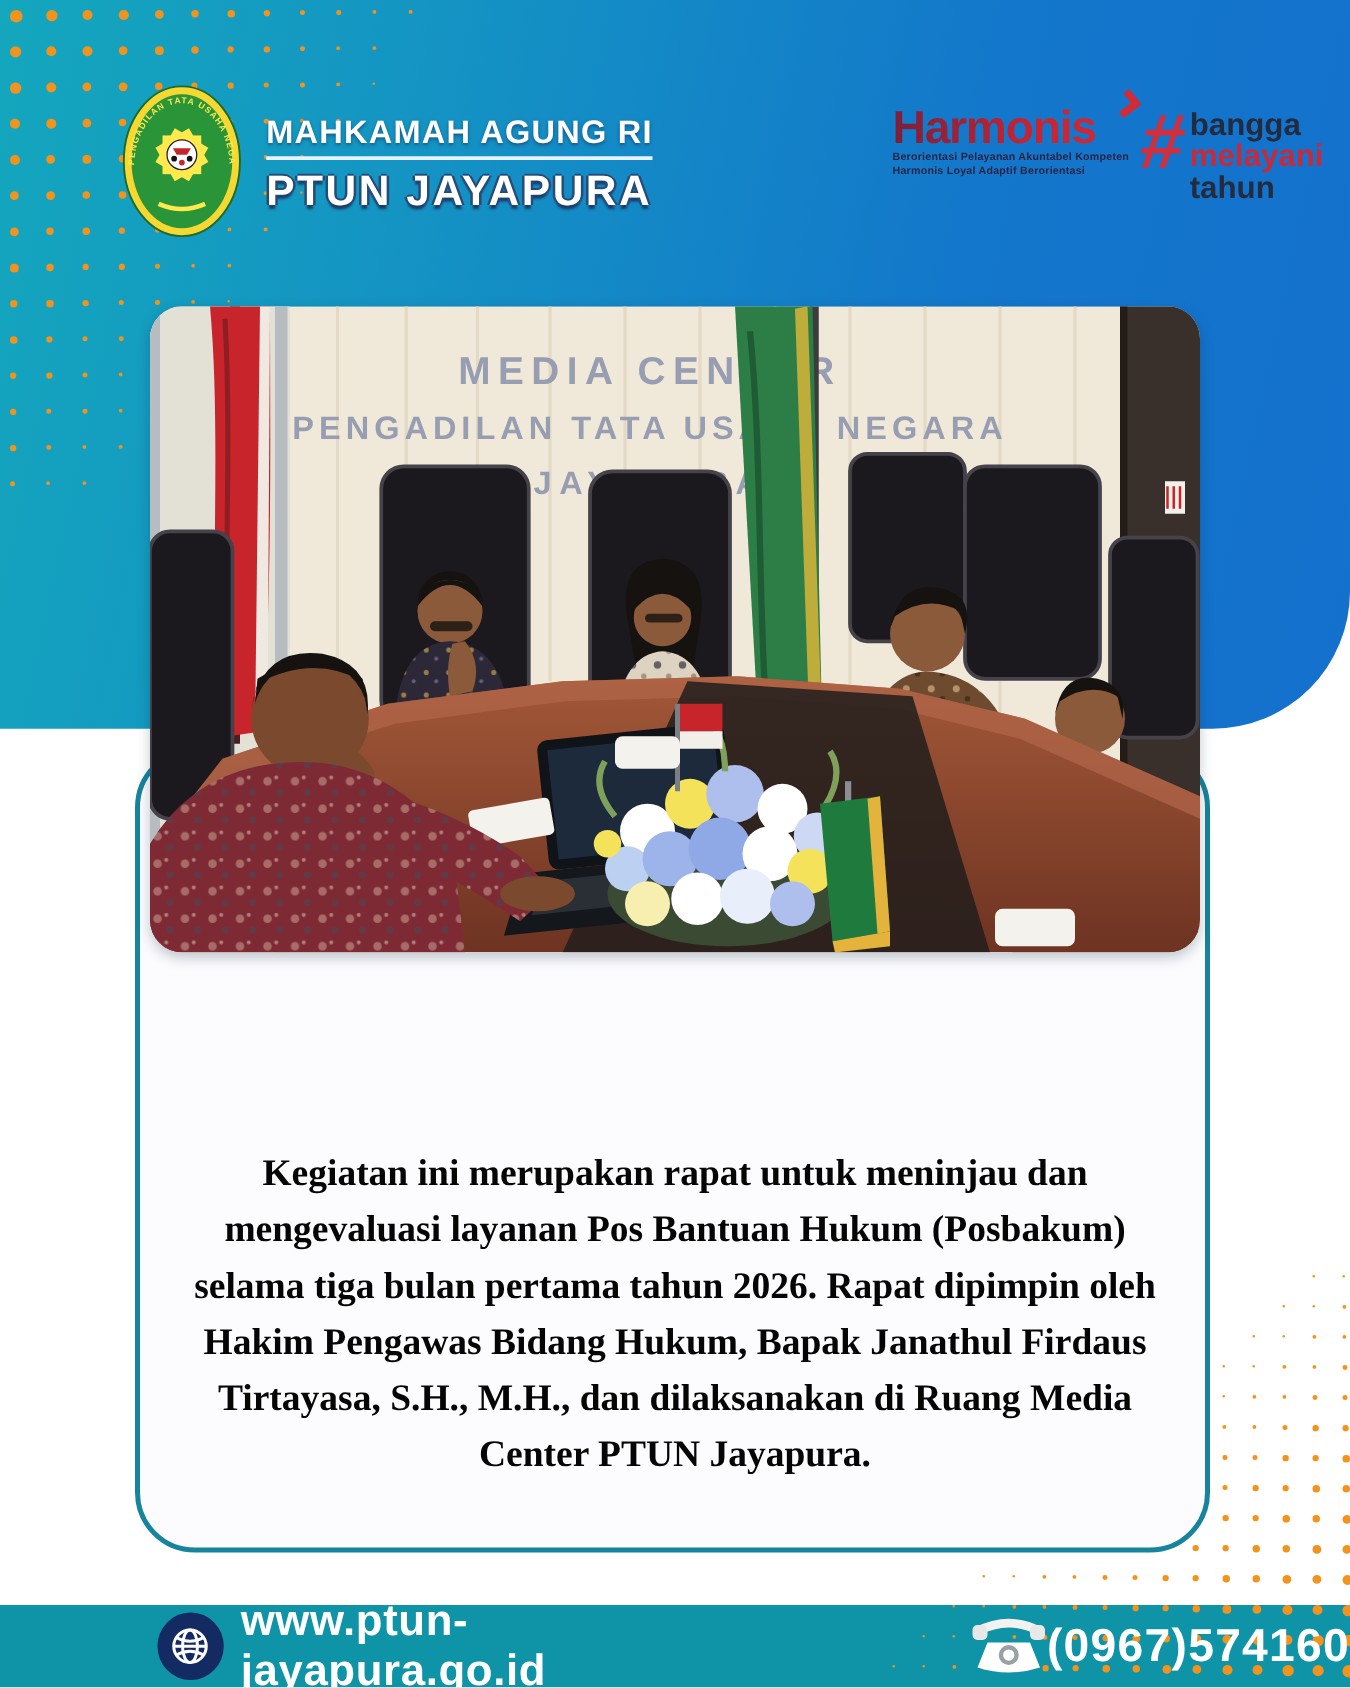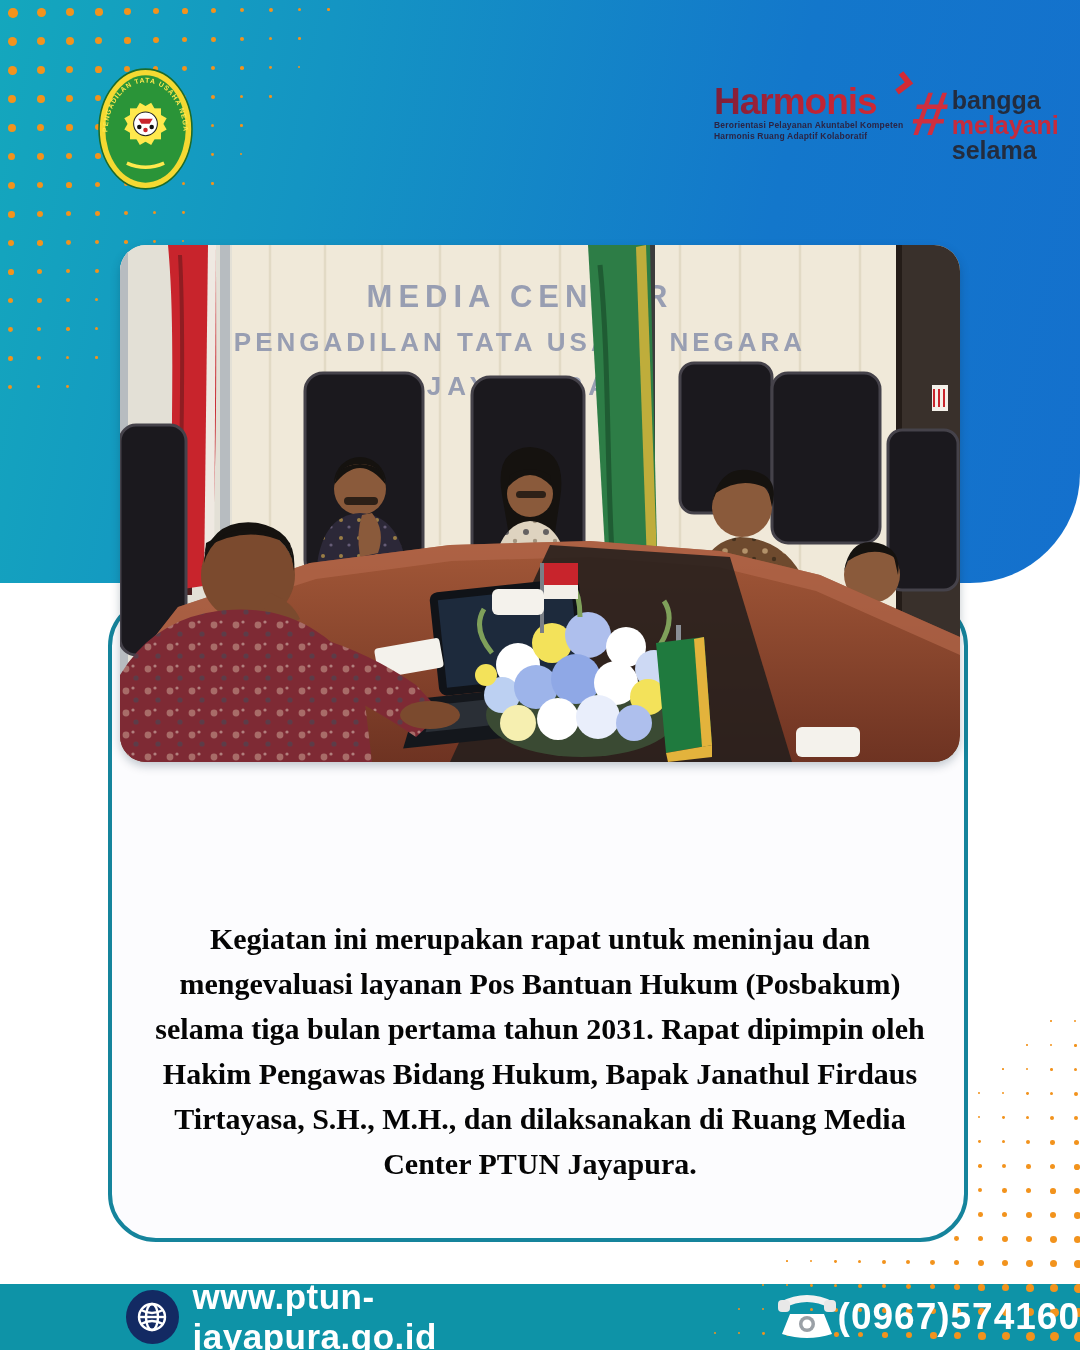--- a/index.html
+++ b/index.html
@@ -319,36 +319,40 @@
       </g>
       <g>
         <circle cx="46" cy="54" r="11.5" fill="#ffffff" stroke="#222222" stroke-width="1"></circle>
         <path d="M39,49 h14 l-3,5 h-8 z" fill="#c8242c"></path>
         <circle cx="40" cy="57" r="2.2" fill="#111111"></circle>
         <circle cx="52" cy="57" r="2.2" fill="#111111"></circle>
         <circle cx="46" cy="60" r="2.2" fill="#c8242c"></circle>
       </g>
       <path d="M28,92 Q46,100 64,92" stroke="#ffe94d" stroke-width="3.5" fill="none"></path>
     </svg>
+    <div class="header-texts">
+      <div class="org-name">MAHKAMAH AGUNG RI</div>
+      <div class="unit-name">PTUN JAYAPURA</div>
+    </div>
   </div>
 
   <div class="brand-right">
     <div class="berakhlak">
       <svg class="berakhlak-chevron" width="26" height="26" viewBox="0 0 26 26">
         <path d="M4,22 L16,13 L8,3" fill="none" stroke="#d32b35" stroke-width="6"></path>
       </svg>
       <div class="berakhlak-title">Harmonis</div>
       <div class="berakhlak-tag">Berorientasi Pelayanan Akuntabel Kompeten</div>
-      <div class="berakhlak-tag">Harmonis Ruang Adaptif Kolaboratif</div>
+      <div class="berakhlak-tag">Harmonis Loyal Adaptif Berorientasi</div>
     </div>
     <div class="hashtag">#</div>
     <div class="bangga">
       <span class="d">bangga</span>
       <span class="r">melayani</span>
-      <span class="d">selama</span>
+      <span class="d">tahun</span>
     </div>
   </div>
 
   <div class="card"></div>
 
   <div class="photo">
     <svg width="840" height="517" viewBox="0 0 840 517">
       <defs>
         <pattern id="maroonBatik" width="22" height="22" patternUnits="userSpaceOnUse">
           <rect width="22" height="22" fill="#7e2a34"></rect>
@@ -528,21 +532,21 @@
         <path d="M84,318 a46,46 0 0 1 90,4 l-4,-24 q-42,-26 -84,0 Z" fill="#15120f"></path>
         <path d="M150,348 q22,8 30,26 l-18,10 q-14,-16 -22,-26" fill="#7b4a2e"></path>
         <path d="M0,517 L0,430 Q30,380 86,368 Q150,356 196,386 Q232,408 244,450 L252,517 Z" fill="url(#maroonBatik)"></path>
         <path d="M196,392 Q250,408 296,440 L322,468 L296,492 Q240,454 186,432 Z" fill="url(#maroonBatik)"></path>
         <ellipse cx="310" cy="470" rx="30" ry="14" fill="#7b4a2e"></ellipse>
       </g>
     </svg>
   </div>
 
 
-  <div class="body-text">Kegiatan ini merupakan rapat untuk meninjau dan mengevaluasi layanan Pos Bantuan Hukum (Posbakum) selama tiga bulan pertama tahun 2031. Rapat dipimpin oleh Hakim Pengawas Bidang Hukum, Bapak Janathul Firdaus Tirtayasa, S.H., M.H., dan dilaksanakan di Ruang Media Center PTUN Jayapura.</div>
+  <div class="body-text">Kegiatan ini merupakan rapat untuk meninjau dan mengevaluasi layanan Pos Bantuan Hukum (Posbakum) selama tiga bulan pertama tahun 2026. Rapat dipimpin oleh Hakim Pengawas Bidang Hukum, Bapak Janathul Firdaus Tirtayasa, S.H., M.H., dan dilaksanakan di Ruang Media Center PTUN Jayapura.</div>
 
 
   <div class="footer-band"></div>
   <div class="footer-content">
     <div class="site-group">
       <div class="globe-badge">
         <svg width="34" height="34" viewBox="0 0 34 34">
           <g fill="none" stroke="#ffffff" stroke-width="2.4">
             <circle cx="17" cy="17" r="13"></circle>
             <ellipse cx="17" cy="17" rx="6" ry="13"></ellipse>

